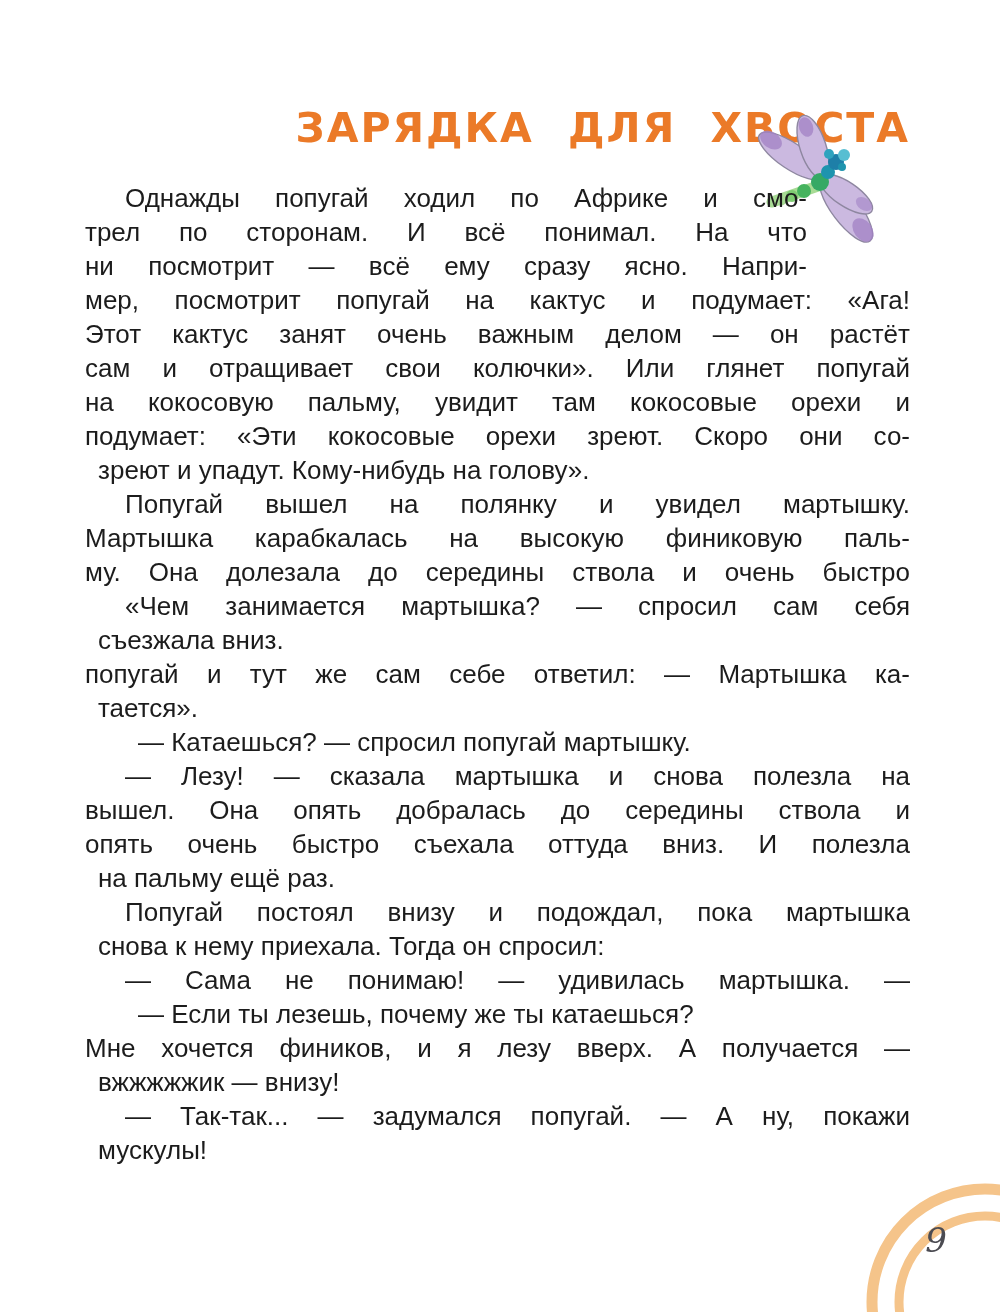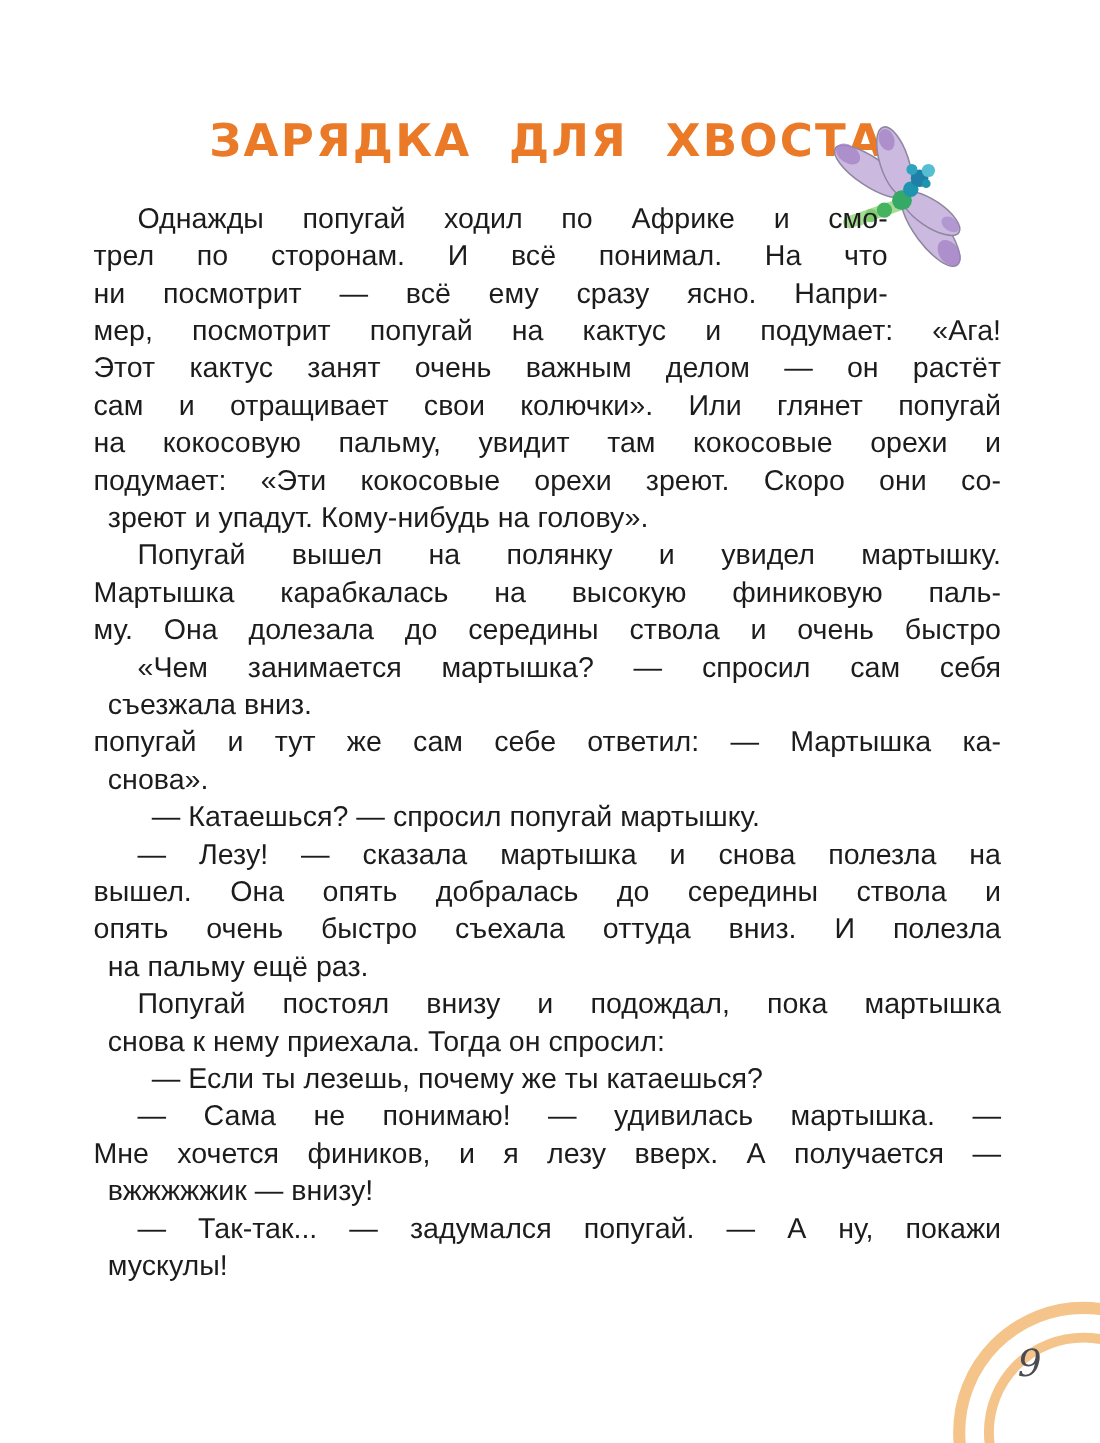--- a/index.html
+++ b/index.html
@@ -12,21 +12,21 @@
   .page{
     position:relative;
     width:1000px;height:1312px;
     background:#ffffff;
     overflow:hidden;
     font-family:"Liberation Sans",sans-serif;
   }
   .title{
     position:absolute;
     top:104px;left:85px;right:90px;
-    text-align:center;
+    text-align:right;
     font-family:"DejaVu Sans",sans-serif;
     font-weight:bold;
     font-size:41px;
     letter-spacing:2px;
     word-spacing:18px;
     color:var(--title-color);
     margin:0;
   }
   .story{
     position:absolute;
@@ -110,30 +110,30 @@
       <div class="line">сам и отращивает свои колючки». Или глянет попугай</div>
       <div class="line">на кокосовую пальму, увидит там кокосовые орехи и</div>
       <div class="line">подумает: «Эти кокосовые орехи зреют. Скоро они со-</div>
       <div class="line last">зреют и упадут. Кому-нибудь на голову».</div>
       <div class="line indent">Попугай вышел на полянку и увидел мартышку.</div>
       <div class="line">Мартышка карабкалась на высокую финиковую паль-</div>
       <div class="line">му. Она долезала до середины ствола и очень быстро</div>
       <div class="line indent">«Чем занимается мартышка? — спросил сам себя</div>
       <div class="line last">съезжала вниз.</div>
       <div class="line">попугай и тут же сам себе ответил: — Мартышка ка-</div>
-      <div class="line last">снова».</div>
+      <div class="line last">тается».</div>
       <div class="line indent last">— Катаешься? — спросил попугай мартышку.</div>
       <div class="line indent">— Лезу! — сказала мартышка и снова полезла на</div>
       <div class="line">вышел. Она опять добралась до середины ствола и</div>
       <div class="line">опять очень быстро съехала оттуда вниз. И полезла</div>
       <div class="line last">на пальму ещё раз.</div>
       <div class="line indent">Попугай постоял внизу и подождал, пока мартышка</div>
       <div class="line last">снова к нему приехала. Тогда он спросил:</div>
+      <div class="line indent">— Сама не понимаю! — удивилась мартышка. —</div>
       <div class="line indent last">— Если ты лезешь, почему же ты катаешься?</div>
-      <div class="line indent">— Сама не понимаю! — удивилась мартышка. —</div>
       <div class="line">Мне хочется фиников, и я лезу вверх. А получается —</div>
       <div class="line last">вжжжжжик — внизу!</div>
       <div class="line indent">— Так-так... — задумался попугай. — А ну, покажи</div>
       <div class="line last">мускулы!</div>
     </div>
 
   <div class="corner-ornament">
     <svg width="160" height="140" viewBox="0 0 160 140">
       <circle cx="145" cy="130" r="113" fill="none" style="stroke:var(--arc-color)" stroke-width="11"></circle>
       <circle cx="145" cy="130" r="86" fill="none" style="stroke:var(--arc-color)" stroke-width="9"></circle>

